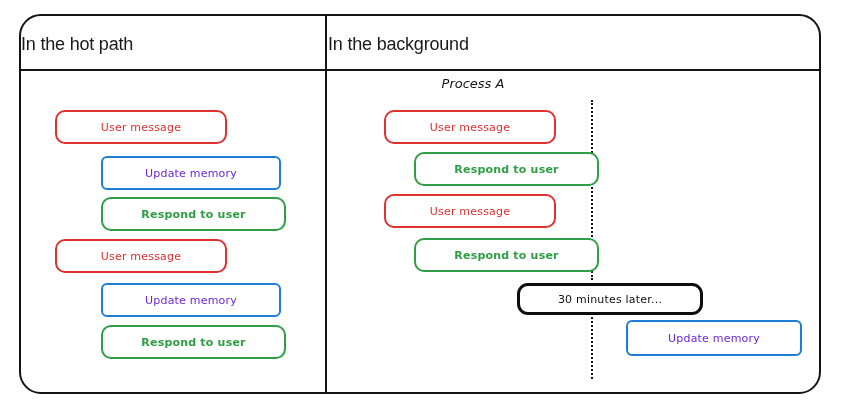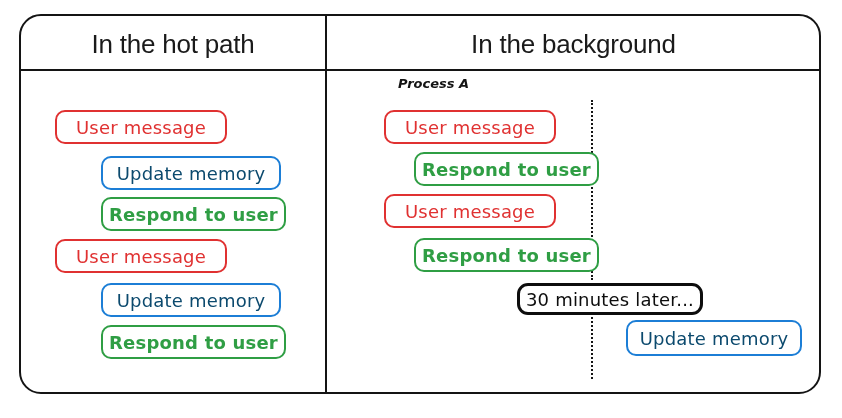--- a/index.html
+++ b/index.html
@@ -49,41 +49,41 @@
     width: 0;
     height: 380px;
     border-left: 2.5px solid #141414;
   }
 
   .panel-title {
     position: absolute;
     top: 27px;
     height: 34px;
     line-height: 34px;
-    text-align: center;
+    text-align: left;
     font-family: "Liberation Sans", sans-serif;
-    font-size: 26px;
+    font-size: 18px;
     font-weight: 400;
     color: #1a1a1a;
     letter-spacing: -0.2px;
     white-space: nowrap;
   }
   #title-left  { left: 21px;  width: 304px; }
   #title-right { left: 328px; width: 491px; }
 
   
   .process-label {
     position: absolute;
     font-family: "DejaVu Sans", sans-serif;
     font-size: 13px;
     font-style: italic;
-    font-weight: 700;
+    font-weight: 400;
     color: #141414;
     white-space: nowrap;
-    text-align: left;
+    text-align: center;
   }
   #proc-a { left: 398px; top: 76px; width: 150px; }
   #proc-b { left: 620px; top: 72px; width: 150px; }
 
   
   .dotted-divider {
     position: absolute;
     left: 591px;
     width: 0;
     border-left: 2.5px dotted #141414;
@@ -92,31 +92,31 @@
   #dot-bottom { top: 313px; height: 66px; }
 
   
   .pill {
     position: absolute;
     box-sizing: border-box;
     border: 2.3px solid #000;
     border-radius: 10px;
     background: #ffffff;
     font-family: "DejaVu Sans", sans-serif;
-    font-size: 18px;
+    font-size: 11px;
     font-weight: 500;
     letter-spacing: 0.2px;
     text-align: center;
     white-space: nowrap;
     display: flex;
     align-items: center;
     justify-content: center;
   }
   .pill.red   { border-color: #e03131; color: #e03131; }
-  .pill.blue  { border-color: #1c7ed6; color: #0c4a6e; }
+  .pill.blue  { border-color: #1c7ed6; color: #6d28d9; border-radius: 6px; }
   .pill.green { border-color: #2f9e44; color: #2f9e44; font-weight: bold; }
   .pill.black {
     border-color: #0d0d0d;
     color: #0d0d0d;
     border-width: 3px;
     border-radius: 11px;
     z-index: 5;
   }
 
   

